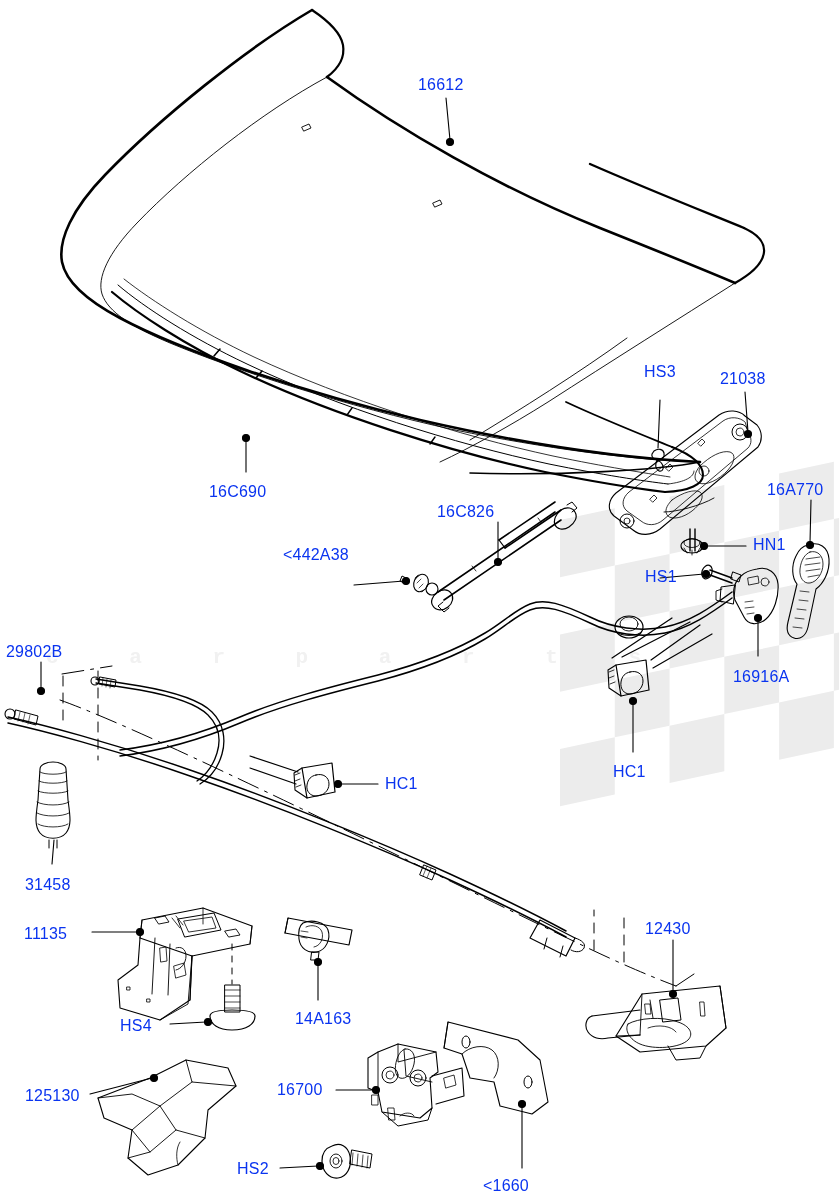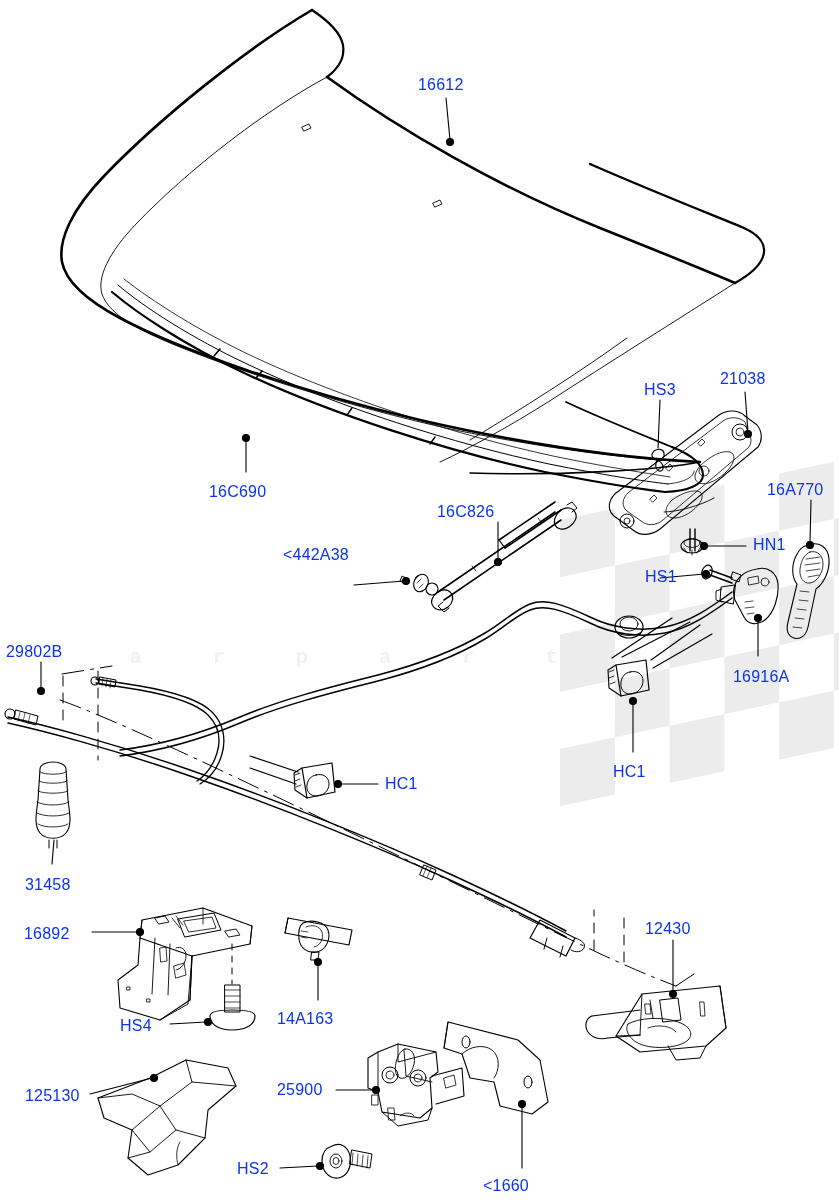--- a/index.html
+++ b/index.html
@@ -485,34 +485,34 @@
 
         <path d="M522,1168 L522,1106"></path>
         <circle cx="522" cy="1104" r="3.5" fill="#000"></circle>
       </g>
 
     </g>
   </svg>
 
   <div class="lbl" style="left:418px;top:76px">16612</div>
   <div class="lbl" style="left:209px;top:483px">16C690</div>
-  <div class="lbl" style="left:644px;top:381px">HS3</div>
+  <div class="lbl" style="left:644px;top:363px">HS3</div>
   <div class="lbl" style="left:720px;top:370px">21038</div>
   <div class="lbl" style="left:767px;top:481px">16A770</div>
   <div class="lbl" style="left:753px;top:536px">HN1</div>
   <div class="lbl" style="left:645px;top:568px">HS1</div>
   <div class="lbl" style="left:437px;top:503px">16C826</div>
   <div class="lbl" style="left:283px;top:546px">&lt;442A38</div>
   <div class="lbl" style="left:733px;top:668px">16916A</div>
   <div class="lbl" style="left:6px;top:643px">29802B</div>
   <div class="lbl" style="left:385px;top:775px">HC1</div>
   <div class="lbl" style="left:613px;top:763px">HC1</div>
   <div class="lbl" style="left:25px;top:876px">31458</div>
-  <div class="lbl" style="left:24px;top:925px">16892</div>
+  <div class="lbl" style="left:24px;top:925px">11135</div>
   <div class="lbl" style="left:120px;top:1017px">HS4</div>
-  <div class="lbl" style="left:277px;top:1010px">14A163</div>
+  <div class="lbl" style="left:295px;top:1010px">14A163</div>
   <div class="lbl" style="left:645px;top:920px">12430</div>
   <div class="lbl" style="left:25px;top:1087px">125130</div>
-  <div class="lbl" style="left:277px;top:1081px">25900</div>
+  <div class="lbl" style="left:277px;top:1081px">16700</div>
   <div class="lbl" style="left:237px;top:1160px">HS2</div>
   <div class="lbl" style="left:483px;top:1177px">&lt;1660</div>
 
 </div>
 
 </body></html>

